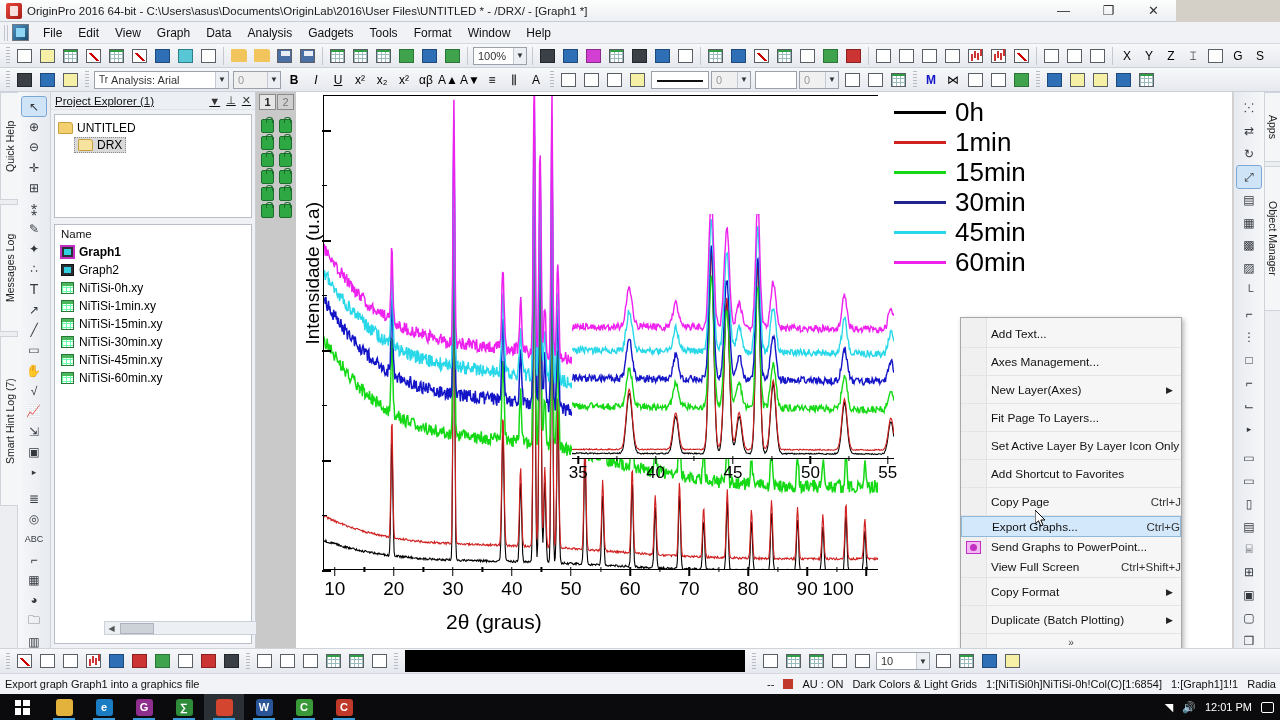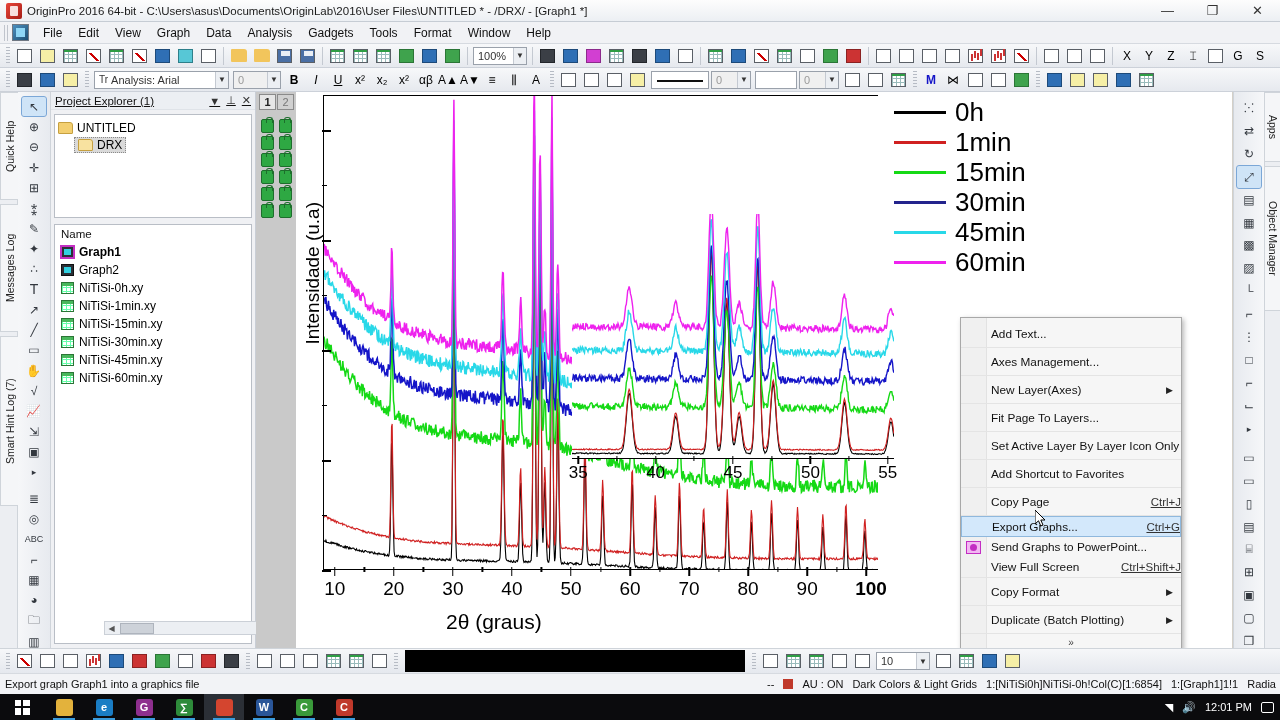--- a/index.html
+++ b/index.html
@@ -8,21 +8,21 @@
     width:1280px; height:720px; overflow:hidden;
     font-family:"Liberation Sans", sans-serif;
     font-size:12px; color:#000;
     background:#d4d0c8;
     -webkit-font-smoothing:antialiased;
   }
   #app { position:relative; width:1280px; height:720px; }
 
   
   .titlebar{
-    position:absolute; left:0; top:0; width:1280px; height:22px;
+    position:absolute; left:0; top:0; width:1176px; height:22px;
     background:linear-gradient(#fdfdfd,#eceff3);
     border-bottom:1px solid #c6ccd4;
     display:flex; align-items:center;
   }
   .tb-icon{
     width:16px;height:16px;margin:0 5px 0 6px;border-radius:2px;
     background:linear-gradient(135deg,#e8463a,#a51d16);
     position:relative;flex:0 0 auto;
   }
   .tb-icon:after{content:"";position:absolute;left:4px;top:3px;width:8px;height:10px;
@@ -188,21 +188,21 @@
   
   .ctxmenu{position:absolute;left:960px;top:317px;width:222px;background:#f6f6f6;
     border:1px solid #a8a8a8;box-shadow:2px 2px 5px rgba(0,0,0,.28);padding:2px 0 0 0;
     font-size:11.8px;color:#111;}
   .ctxgut{position:absolute;left:0;top:0;width:26px;bottom:0;background:#f0f0f0;border-right:1px solid #e2e2e2;}
   .ctxrow{position:relative;height:28px;display:flex;align-items:center;padding-left:30px;
     border-bottom:1px solid #e4e4e4;z-index:1;}
   .ctxrow.tight{height:20.5px;border-bottom:none;}
   .ctxrow.last{border-bottom:1px solid #e4e4e4;}
   .ctxrow.sel{background:#d3e8fb;border:1px solid #8fb8dd;height:21px;}
-  .ctxrow .acc{margin-left:auto;color:#333;font-size:11.5px;text-decoration:underline;}
+  .ctxrow .acc{margin-left:auto;color:#333;font-size:11.5px;}
   .ctxrow .sub{margin-left:auto;padding-right:8px;font-size:9px;color:#222;}
   .ppticon{position:absolute;left:5px;top:4px;width:15px;height:13px;border:1.5px solid #c32ec3;
     background:#f2b8f2;}
   .ppticon:after{content:"";position:absolute;left:3px;top:2px;width:7px;height:7px;
     border-radius:50%;background:#c32ec3;}
   .ctxmore{height:16px;display:flex;align-items:center;justify-content:center;font-size:10px;color:#444;}
   .cursor-arrow{position:absolute;left:1035px;top:510px;width:12px;height:18px;z-index:40;
     pointer-events:none;}
 
   
@@ -723,21 +723,21 @@
           <span class="tickmark" style="left: 366.064px;"></span>
           <span class="xt" style="left: 366.064px; top: 5px;">70</span>
           <span class="mintick" style="left: 395.585px;"></span>
           <span class="tickmark" style="left: 425.106px;"></span>
           <span class="xt" style="left: 425.106px; top: 5px;">80</span>
           <span class="mintick" style="left: 454.628px;"></span>
           <span class="tickmark" style="left: 484.149px;"></span>
           <span class="xt" style="left: 484.149px; top: 5px;">90</span>
           <span class="mintick" style="left: 513.67px;"></span>
           <span class="tickmark" style="left: 543.191px;"></span>
-          <span class="xt" style="left: 548px; top: 5px; font-weight: bold;">100</span>
+          <span class="xt" style="left: 515px; top: 5px;">100</span>
         </div>
       <div class="xlab">2θ (graus)</div>
 
       <div class="legend" id="legend">
           <div class="lgrow">
             <span class="lgline" style="background: rgb(0, 0, 0);"></span>
             <span class="lgtxt">0h</span>
           </div>
           <div class="lgrow">
             <span class="lgline" style="background: rgb(208, 32, 32);"></span>

